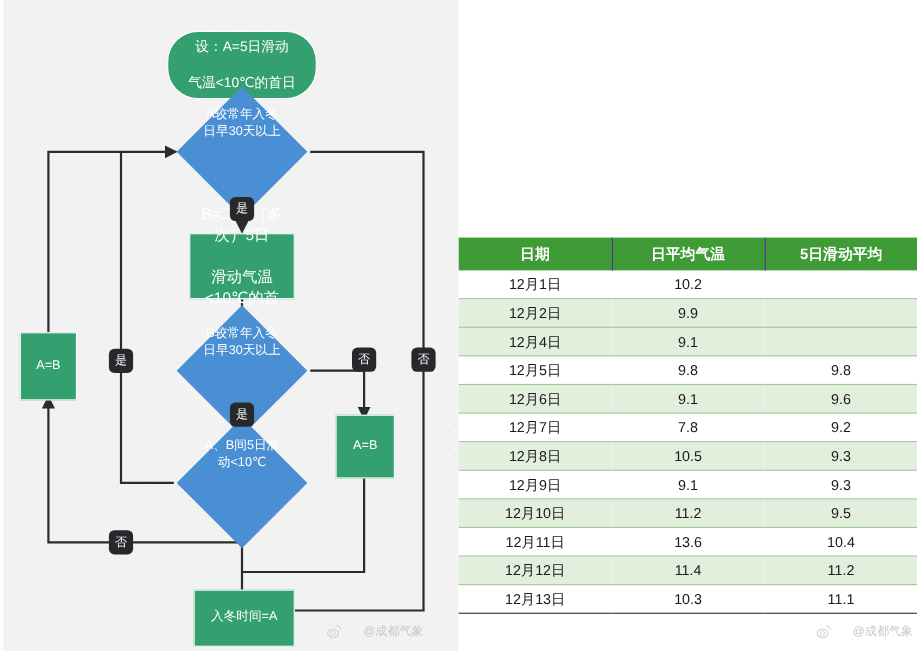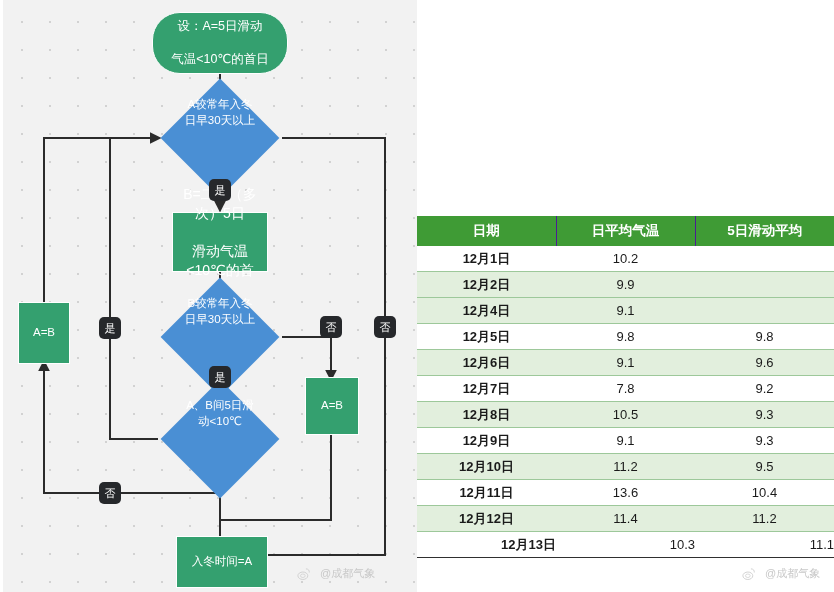--- a/index.html
+++ b/index.html
@@ -30,41 +30,41 @@
   .diamond .dlabel{position:absolute;left:-28px;top:0;width:calc(100% + 56px);height:100%;
                    display:flex;align-items:flex-start;justify-content:center;
                    color:#ffffff;text-align:center;line-height:1.4;}
 
   .rounded{border-radius:28px;}
 
   .tag{position:absolute;background:#26282b;color:#ffffff;border-radius:5px;
        display:flex;align-items:center;justify-content:center;
        font-size:11px;line-height:1;width:22px;height:22px;}
 
-  .wm{position:absolute;display:flex;align-items:center;gap:9px;
+  .wm{position:absolute;display:flex;align-items:center;gap:19px;
       color:#c8c8c8;font-size:11px;white-space:nowrap;}
   .wm .wlogo{width:14px;height:14px;flex:0 0 14px;}
 
   
   #tablepane{position:absolute;left:417px;top:0;width:417px;height:592px;background:#ffffff;}
   table{position:absolute;left:0px;top:216px;width:417px;border-collapse:collapse;
         table-layout:fixed;}
   th{background:#3f9b35;color:#ffffff;font-size:13.5px;font-weight:bold;
      height:30px;padding:0;text-align:center;
      border-left:1px solid #ffffff;border-right:1px solid #4c1d95;}
   th:first-child{border-left:none;}
   th:last-child{border-right:none;}
   td{height:25px;padding:0;text-align:center;font-size:13px;color:#1a1a1a;
      border-bottom:1px solid #9dc89a;}
   tr.odd td{background:#ffffff;}
   tr.even td{background:#e2efdd;}
-  td.c0{width:40%;font-weight:bold;}
+  td.c0{width:40%;}
   td.c1{width:30%;}
   td.c2{width:30%;}
-  tbody tr:last-child td{border-bottom:1.5px solid #2f2f2f;text-align:right;}
+  tbody tr:last-child td{border-bottom:1.5px solid #2f2f2f;}
   .tbl-top-rule{position:absolute;left:0;top:211px;width:417px;height:3px;background:#ffffff;}
 </style>
 </head>
 <body>
 
 <div id="screen">
 
   <div id="flow">
     <div class="edge-left"></div>
 
@@ -95,21 +95,21 @@
         <path d="M220,520 L331,520"></path>
         
         <path d="M220,470 L220,493 L44,493 L44,363" marker-end="url(#ah)"></path>
         
         <path d="M44,303 L44,138 L158,138" marker-end="url(#ah)"></path>
         
         <path d="M158,439 L110,439 L110,138"></path>
       </g>
     </svg>
 
-    <div class="node green rounded" style="left:152px;top:12px;width:136px;height:62px;font-size:12.5px;">
+    <div class="node green rounded" style="left:152px;top:28px;width:136px;height:62px;font-size:12.5px;">
       <span>
         <span>设：A=5日滑动</span><br>
         <span>气温&lt;10℃的首日</span>
       </span>
     </div>
 
     <div class="diamond" style="left:178px;top:96px;width:84px;height:84px;">
       <div class="shape"></div>
       <div class="dlabel" style="font-size:11.5px;">
         <div>

